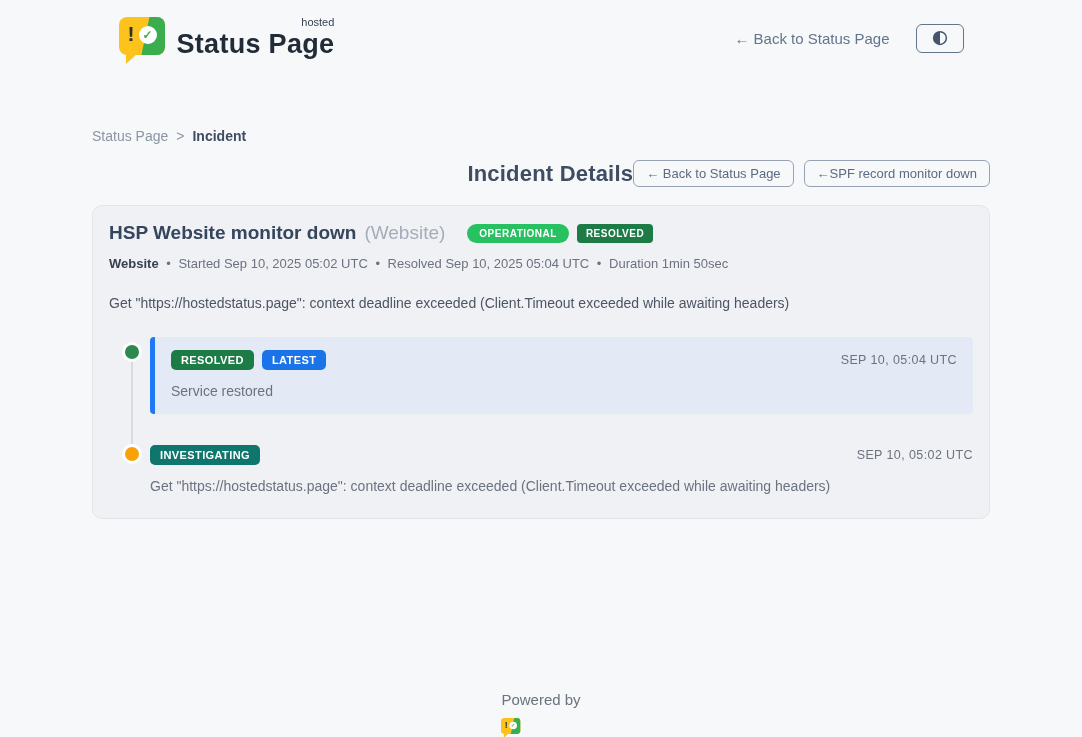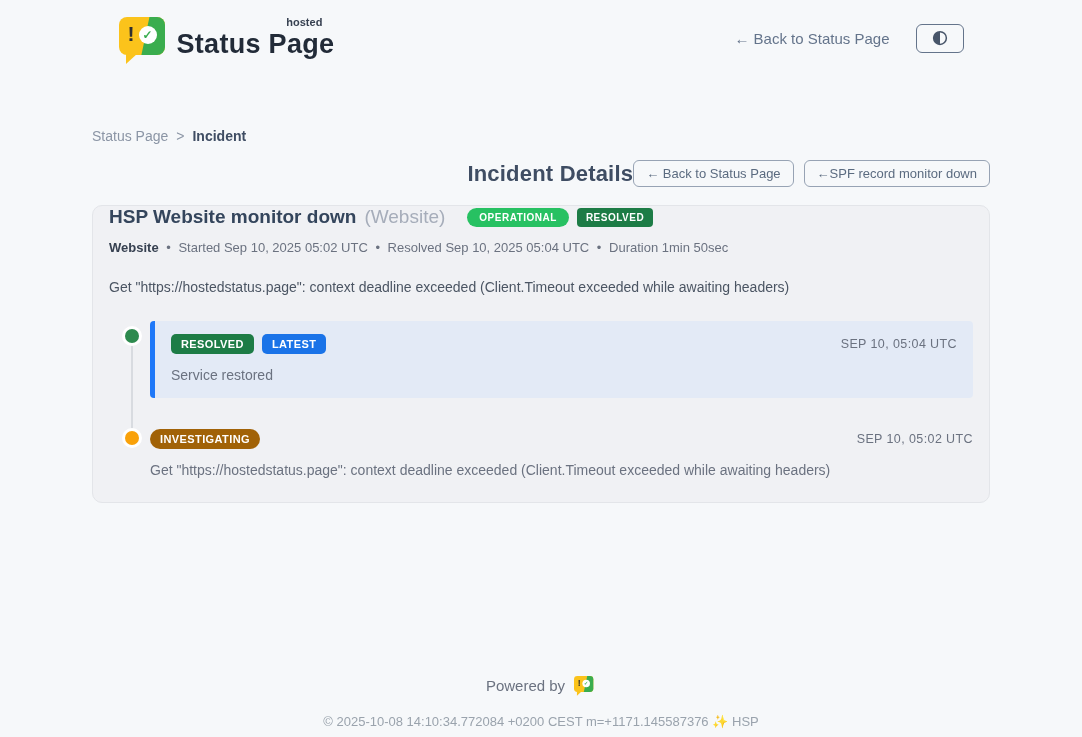--- a/index.html
+++ b/index.html
@@ -21,41 +21,41 @@
     background:#3aad4e; transform:skewX(-12deg); transform-origin:bottom; border-radius:0 8px 8px 0; }
   .logo-excl { position:absolute; left:9px; top:5px; font-size:21px; font-weight:800; color:#2f2f2f; z-index:2; }
   .logo-check-circle { position:absolute; top:9px; right:8px; width:18px; height:18px; border-radius:50%;
     background:#ffffff; display:flex; align-items:center; justify-content:center; z-index:2; }
   .logo-check-circle span { color:#3aad4e; font-size:12px; font-weight:800; line-height:1; }
   .logo-tail { position:absolute; left:7px; bottom:-9px; width:0; height:0;
     border-top:11px solid #fbc31b; border-right:12px solid transparent; }
 
   .wordmark-wrap { position:relative; padding-top:12px; }
   .wordmark { font-size:27px; font-weight:700; color:#222b38; letter-spacing:0.3px; }
-  .hosted-sup { position:absolute; top:-1px; right:12px; font-size:11px; font-weight:700; color:#374151; }
+  .hosted-sup { position:absolute; top:-1px; right:0; font-size:11px; font-weight:400; color:#374151; }
 
   .header-right { display:flex; align-items:center; gap:26px; }
   .back-link { color:#64748b; font-size:15px; text-decoration:none; cursor:pointer; }
   .theme-toggle { width:48px; height:29px; background:transparent; border:1.5px solid #64748b;
     border-radius:6px; display:flex; align-items:center; justify-content:center; cursor:pointer; }
 
   
   .main { width:898px; margin:0 auto; }
   .breadcrumb { margin-top:66px; font-size:14px; color:#8b95a5; display:flex; gap:8px; align-items:center; }
   .breadcrumb .crumb-current { color:#3f4d63; font-weight:700; }
 
   .title-row { margin-top:16px; display:flex; align-items:center; justify-content:flex-end; }
   .page-title { font-size:22px; font-weight:700; color:#3f4d63; letter-spacing:0.2px; }
   .nav-buttons { display:flex; gap:10px; }
   .nav-btn { background:transparent; border:1px solid #97a3b4; border-radius:6px;
     padding:5px 12px; font-size:13px; color:#5b6b80; font-family:inherit; cursor:pointer; white-space:nowrap; }
 
   
   .card { margin-top:18px; background:#f0f1f4; border:1px solid #e3e5e9; border-radius:10px;
-    padding:0 16px 24px 16px; }
+    padding:16px 16px 24px 16px; }
   .card-title-row { display:flex; align-items:center; gap:8px; flex-wrap:wrap; }
   .card-title { font-size:19px; font-weight:700; color:#34455c; }
   .card-subject { font-size:19px; color:#a6adba; font-weight:400; margin-right:14px; }
   .badge { display:inline-block; color:#fff; font-weight:700; letter-spacing:0.5px; }
   .badge-operational { background:#27c162; font-size:10px; padding:4px 12px; border-radius:999px; }
   .badge-resolved-hd { background:#1d7c46; font-size:10px; padding:4px 9px; border-radius:4px; }
 
   .meta-line { margin-top:12px; font-size:13px; color:#6b7280; }
   .meta-line .meta-monitor { color:#374151; font-weight:700; }
   .meta-sep { margin:0 4px; }
@@ -71,29 +71,29 @@
     box-shadow:0 0 0 3px #ffffff; z-index:1; }
   .t-dot-green { background:#2d8a4e; top:8px; }
   .t-dot-orange { background:#f9a109; top:5px; }
   .t-box { flex:1; background:#e3eaf6; border-left:5px solid #1f78f8; border-radius:4px;
     padding:13px 16px 15px 16px; }
   .t-row { display:flex; align-items:center; justify-content:space-between; }
   .t-badges { display:flex; gap:8px; }
   .t-badge { font-size:11px; font-weight:700; color:#fff; padding:4px 10px; border-radius:5px; letter-spacing:0.4px; }
   .t-badge-resolved { background:#1d7c46; }
   .t-badge-latest { background:#1a73e8; }
-  .t-badge-investigating { background:#a16207;border-radius:10px; }
+  .t-badge-investigating { background:#0f766e; }
   .t-time { font-size:12.5px; color:#6b7280; letter-spacing:0.4px; font-weight:500; }
   .t-message { margin-top:13px; font-size:14px; color:#6b7280; }
   .t-entry + .t-entry { margin-top:28px; }
   .t-plain { flex:1; padding-top:3px; }
 
   
   .footer { margin-top:172px; text-align:center; }
-  .powered { display:inline-flex; align-items:center; gap:9px; font-size:15px; color:#6b7280; }
+  .powered { display:inline-flex; align-items:flex-start; gap:9px; font-size:15px; color:#6b7280;flex-direction:column; }
   .mini-logo { position:relative; width:22px; height:20px; }
   .mini-logo .logo-scaled { transform:scale(0.42); transform-origin:top left; position:absolute; top:1px; left:0; }
   .copyright { margin-top:19px; font-size:13px; color:#9aa3ad; }
 </style>
 </head>
 <body>
 
 <header class="header">
   <div class="brand">
     <div class="logo-mark">

